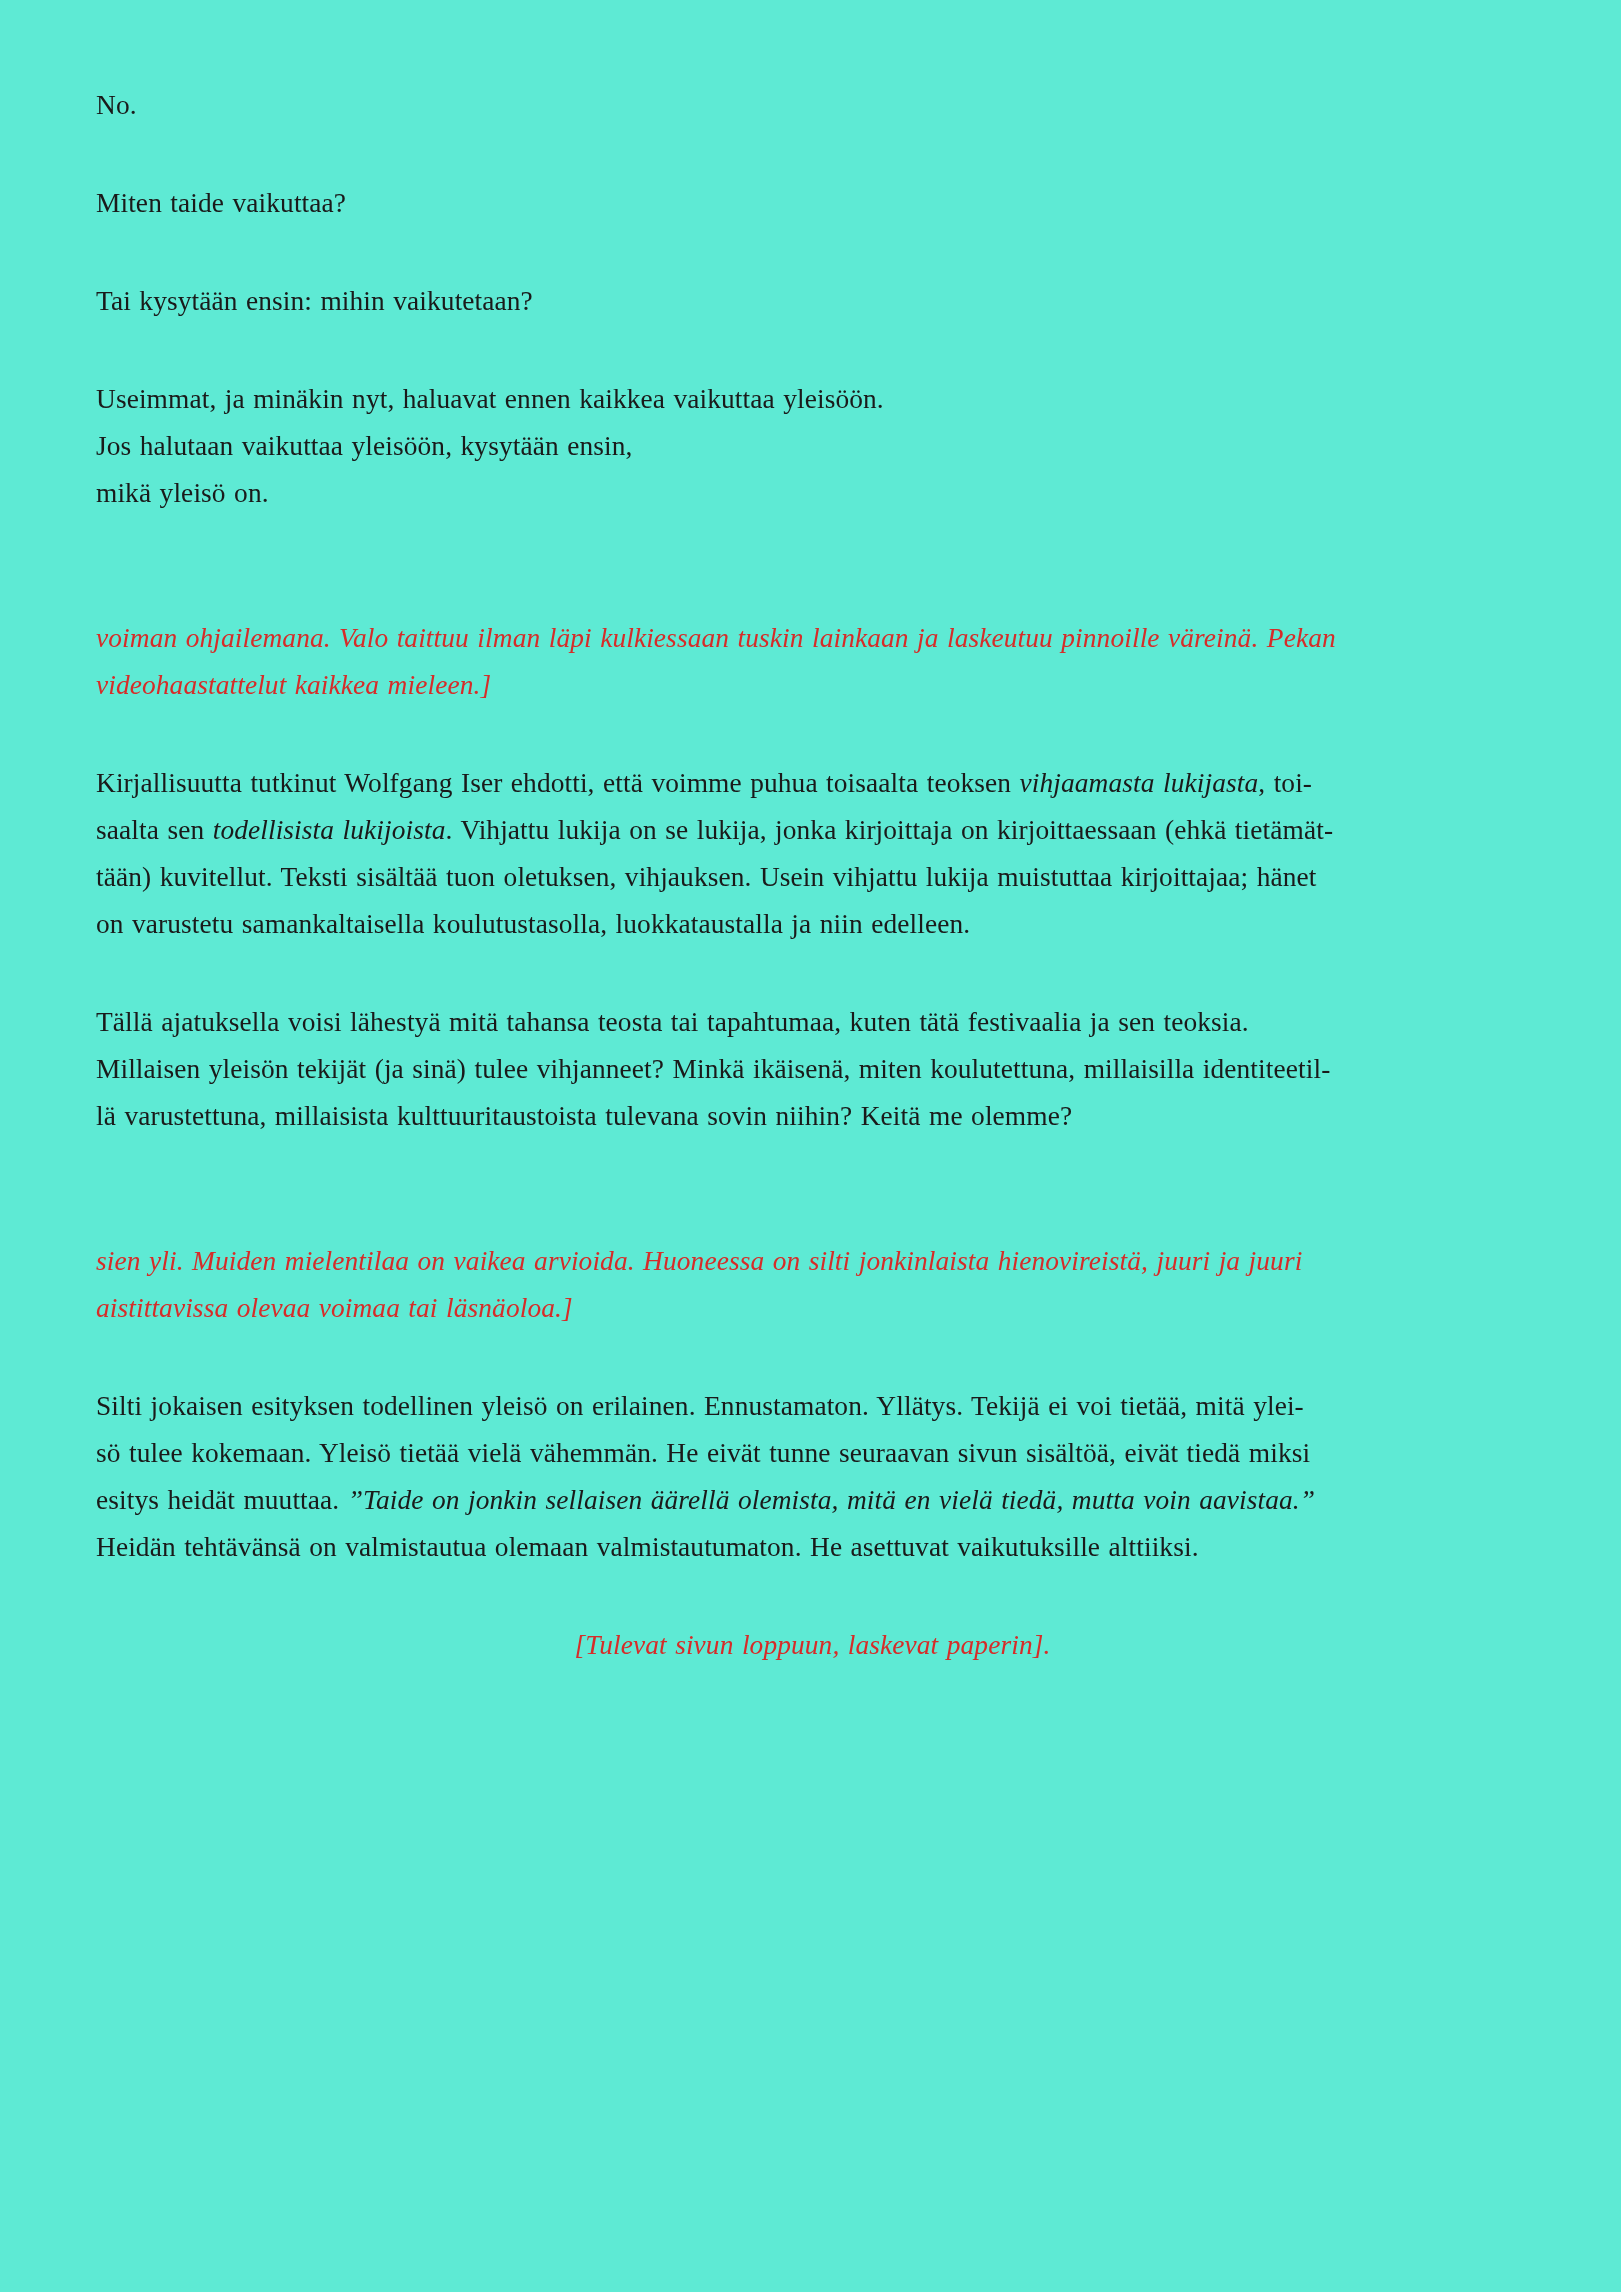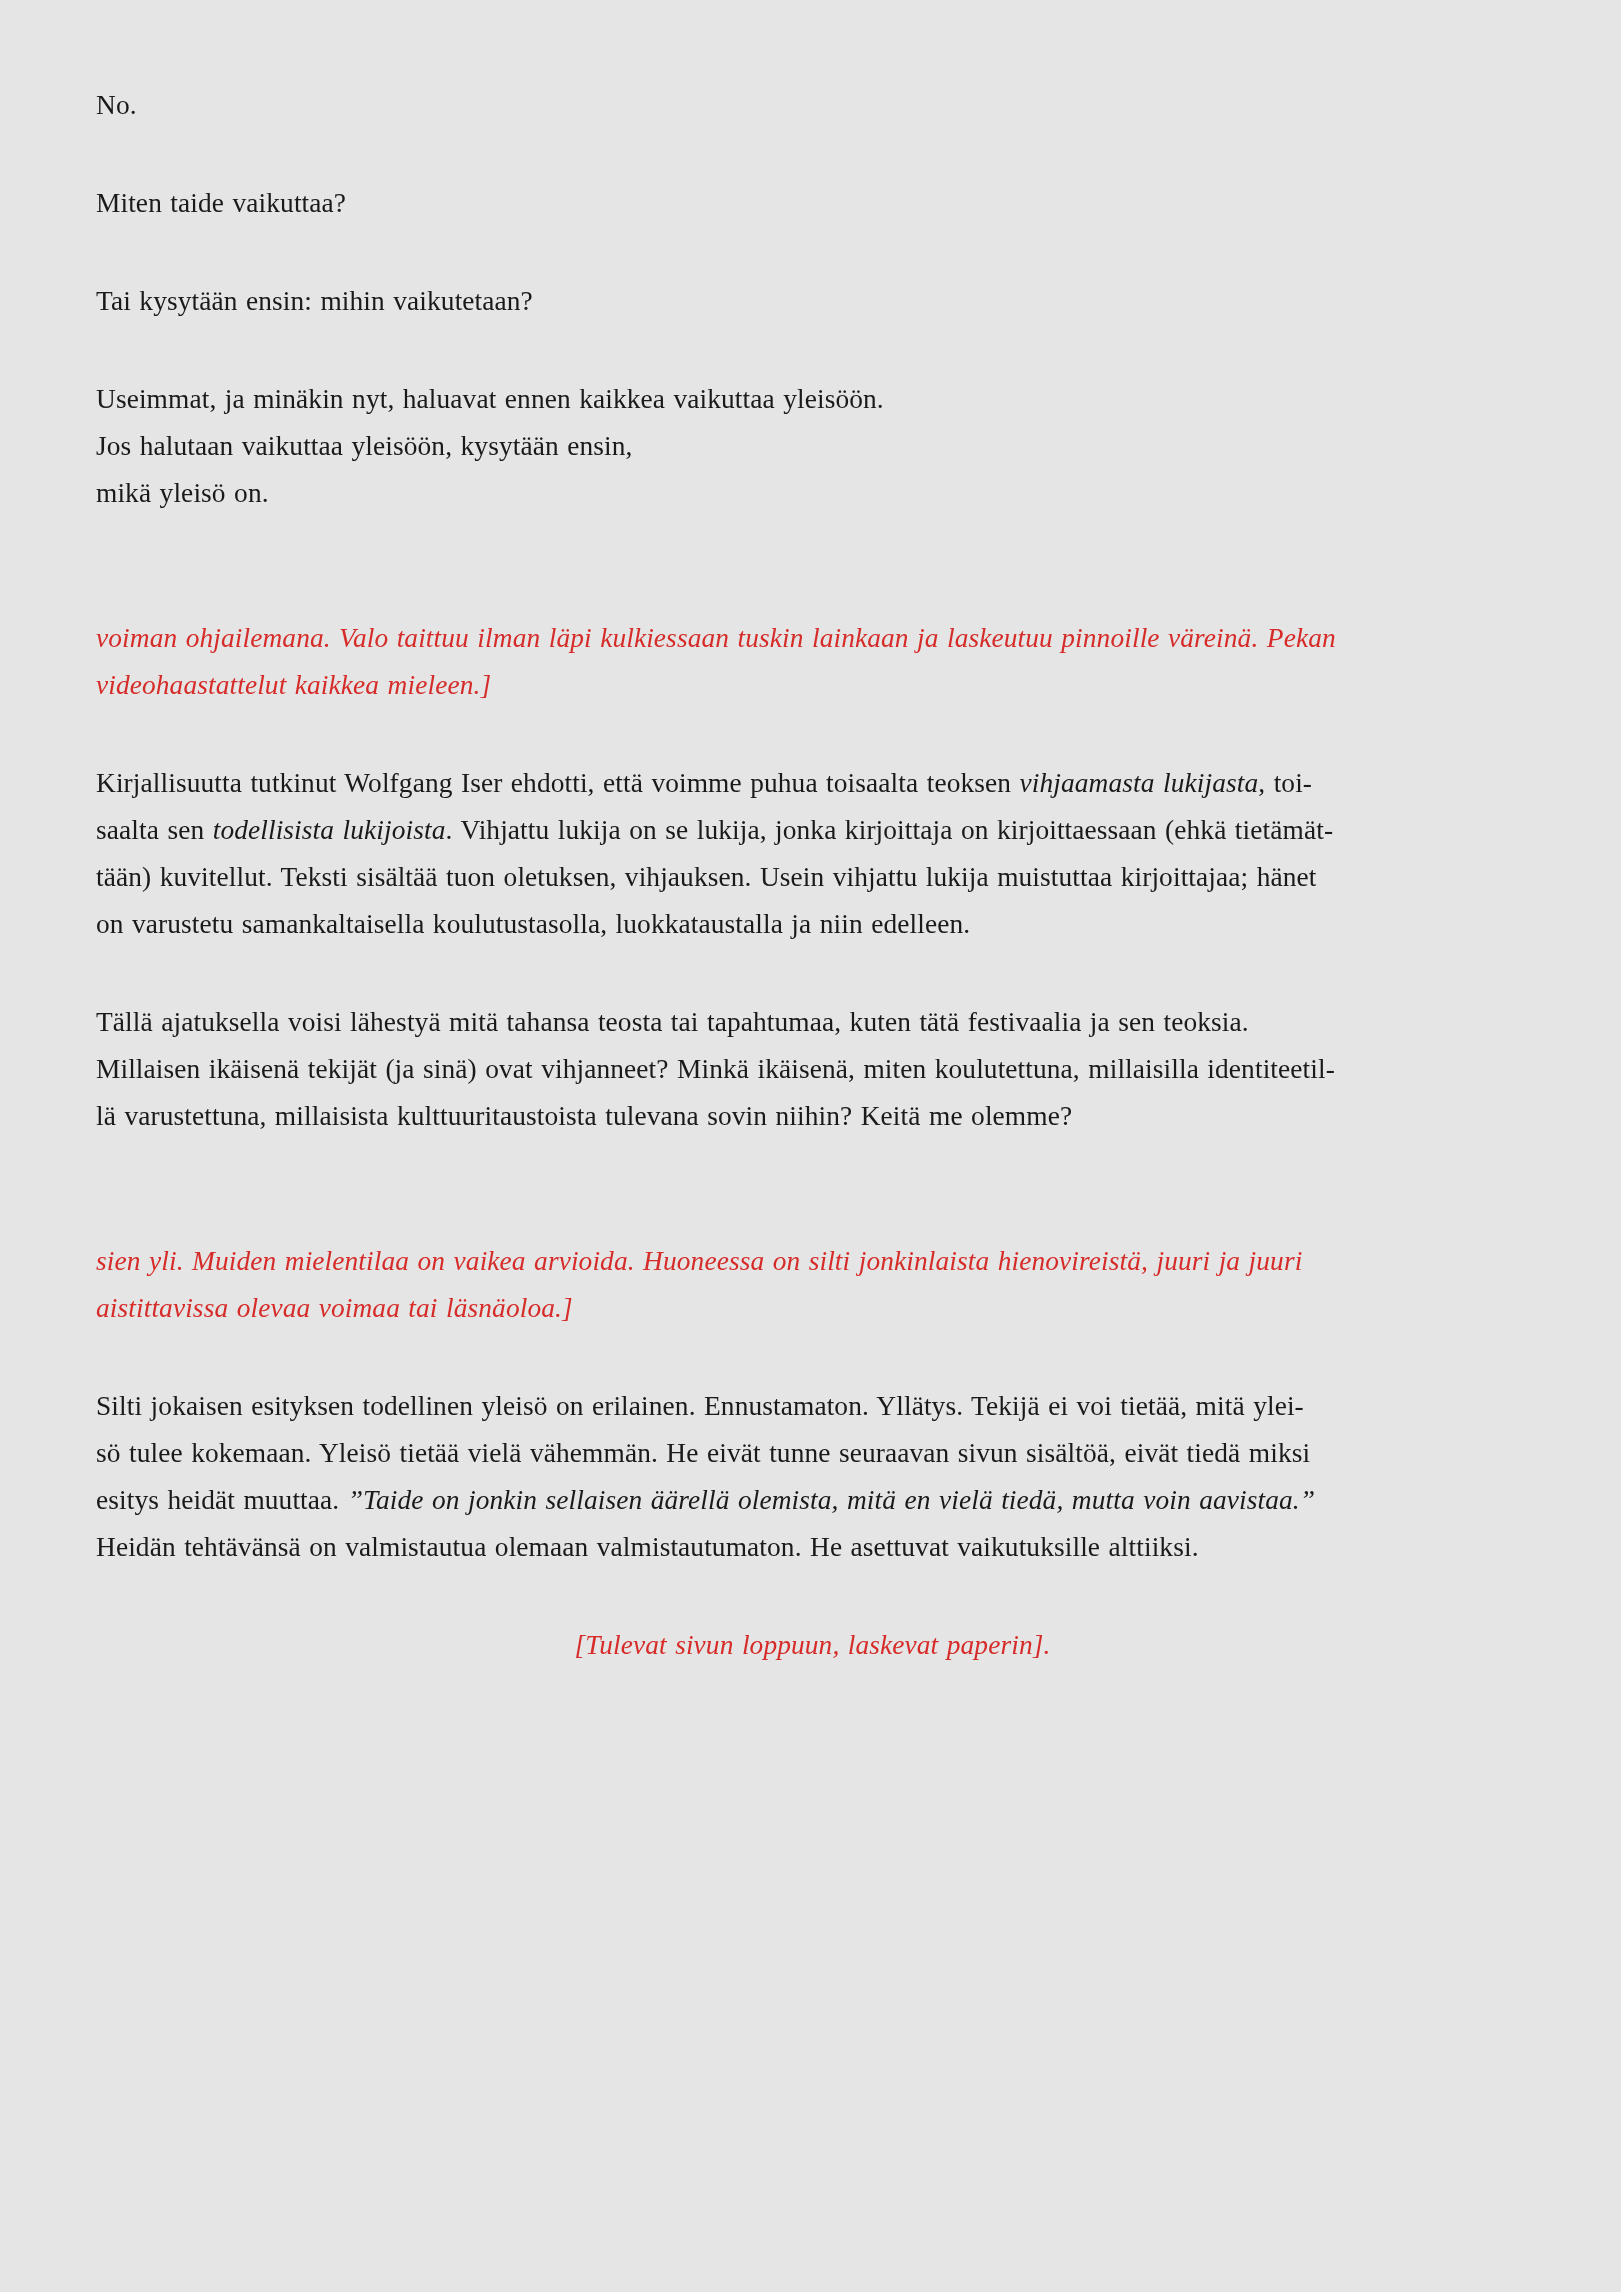--- a/index.html
+++ b/index.html
@@ -33,25 +33,25 @@
   .it {
     font-style: italic;
   }
   .gap-xl-1 { margin-bottom: 263px; }
   .gap-xl-2 { margin-bottom: 307px; }
   .last { margin-bottom: 0; text-align: center; }
 </style>
 </head>
 <body>
 
-<div class="page" style="color: rgb(26, 26, 26); background: #e5e5e5;">
+<div class="page" style="color: rgb(26, 26, 26); background: #5eead4;">
   <p class="block"><span>No.</span></p>
   <p class="block"><span>Miten taide vaikuttaa?</span></p>
   <p class="block"><span>Tai kysytään ensin: mihin vaikutetaan?</span></p>
   <p class="block"><span>Useimmat, ja minäkin nyt, haluavat ennen kaikkea vaikuttaa yleisöön.</span><br><span>Jos halutaan vaikuttaa yleisöön, kysytään ensin,</span><br><span>mikä yleisö on.</span></p>
   <p class="block red gap-xl-1"><br><span>voiman ohjailemana. Valo taittuu ilman läpi kulkiessaan tuskin lainkaan ja laskeutuu pinnoille väreinä. Pekan</span><br><span>videohaastattelut kaikkea mieleen.]</span></p>
   <p class="block"><span>Kirjallisuutta tutkinut Wolfgang Iser ehdotti, että voimme puhua toisaalta teoksen </span><span class="it">vihjaamasta lukijasta</span><span>, toi-</span><br><span>saalta sen </span><span class="it">todellisista lukijoista</span><span>. Vihjattu lukija on se lukija, jonka kirjoittaja on kirjoittaessaan (ehkä tietämät-</span><br><span>tään) kuvitellut. Teksti sisältää tuon oletuksen, vihjauksen. Usein vihjattu lukija muistuttaa kirjoittajaa; hänet</span><br><span>on varustetu samankaltaisella koulutustasolla, luokkataustalla ja niin edelleen.</span></p>
-  <p class="block"><span>Tällä ajatuksella voisi lähestyä mitä tahansa teosta tai tapahtumaa, kuten tätä festivaalia ja sen teoksia.</span><br><span>Millaisen ikäisenä tekijät (ja sinä) ovat vihjanneet? Minkä ikäisenä, miten koulutettuna, millaisilla identiteetil-</span><br><span>lä varustettuna, millaisista kulttuuritaustoista tulevana sovin niihin? Keitä me olemme?</span></p>
+  <p class="block"><span>Tällä ajatuksella voisi lähestyä mitä tahansa teosta tai tapahtumaa, kuten tätä festivaalia ja sen teoksia.</span><br><span>Millaisen yleisön tekijät (ja sinä) tulee vihjanneet? Minkä ikäisenä, miten koulutettuna, millaisilla identiteetil-</span><br><span>lä varustettuna, millaisista kulttuuritaustoista tulevana sovin niihin? Keitä me olemme?</span></p>
   <p class="block red gap-xl-2"><br><span>sien yli. Muiden mielentilaa on vaikea arvioida. Huoneessa on silti jonkinlaista hienovireistä, juuri ja juuri</span><br><span>aistittavissa olevaa voimaa tai läsnäoloa.]</span></p>
   <p class="block"><span>Silti jokaisen esityksen todellinen yleisö on erilainen. Ennustamaton. Yllätys. Tekijä ei voi tietää, mitä ylei-</span><br><span>sö tulee kokemaan. Yleisö tietää vielä vähemmän. He eivät tunne seuraavan sivun sisältöä, eivät tiedä miksi</span><br><span>esitys heidät muuttaa. </span><span class="it">”Taide on jonkin sellaisen äärellä olemista, mitä en vielä tiedä, mutta voin aavistaa.”</span><br><span>Heidän tehtävänsä on valmistautua olemaan valmistautumaton. He asettuvat vaikutuksille alttiiksi.</span></p>
   <p class="block red last"><span>[Tulevat sivun loppuun, laskevat paperin].</span></p>
 </div>
 
 
 </body></html>

